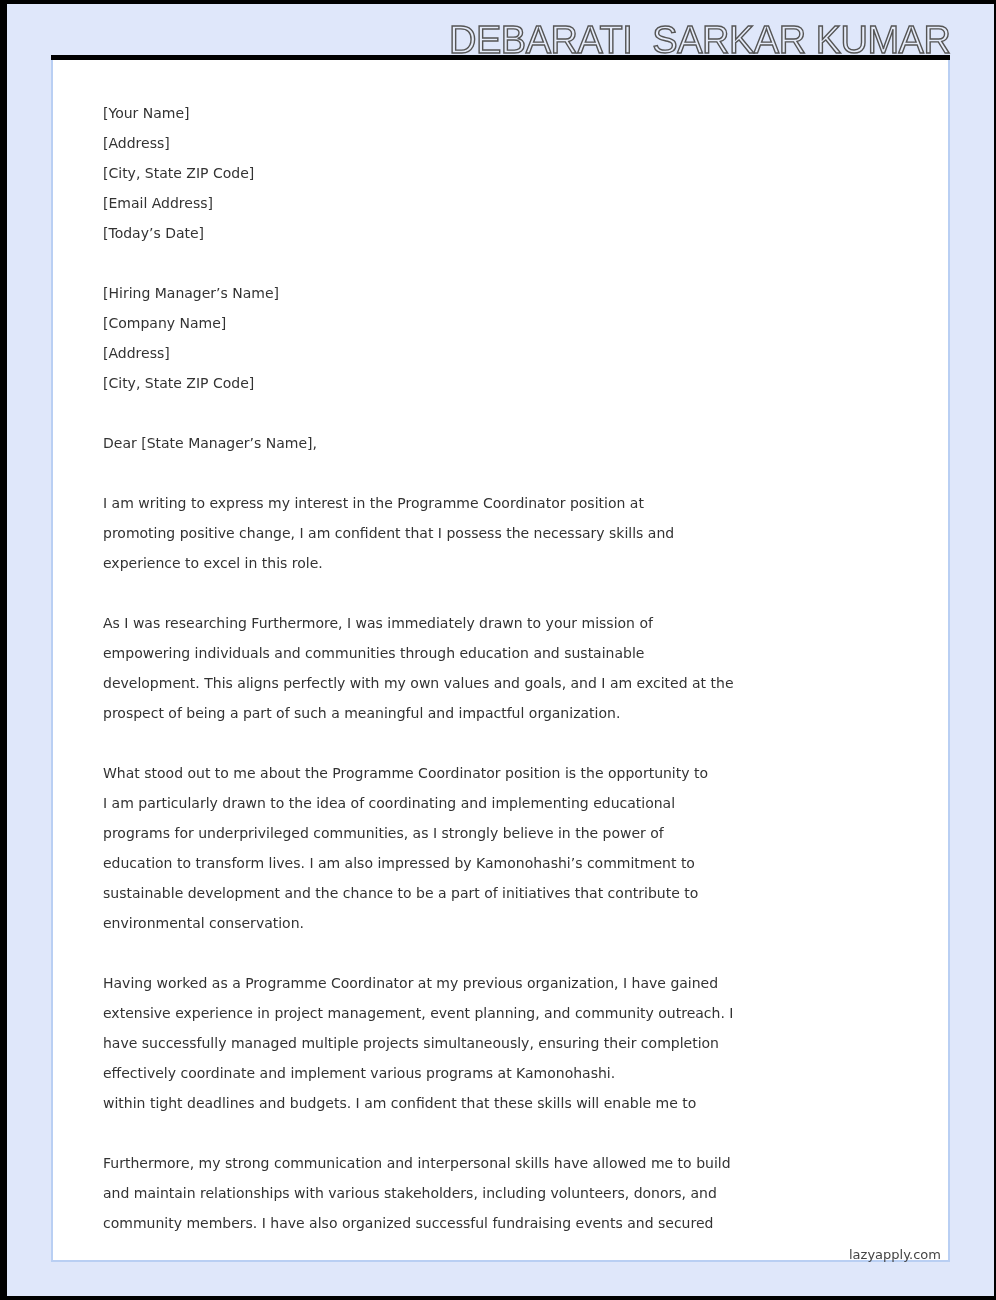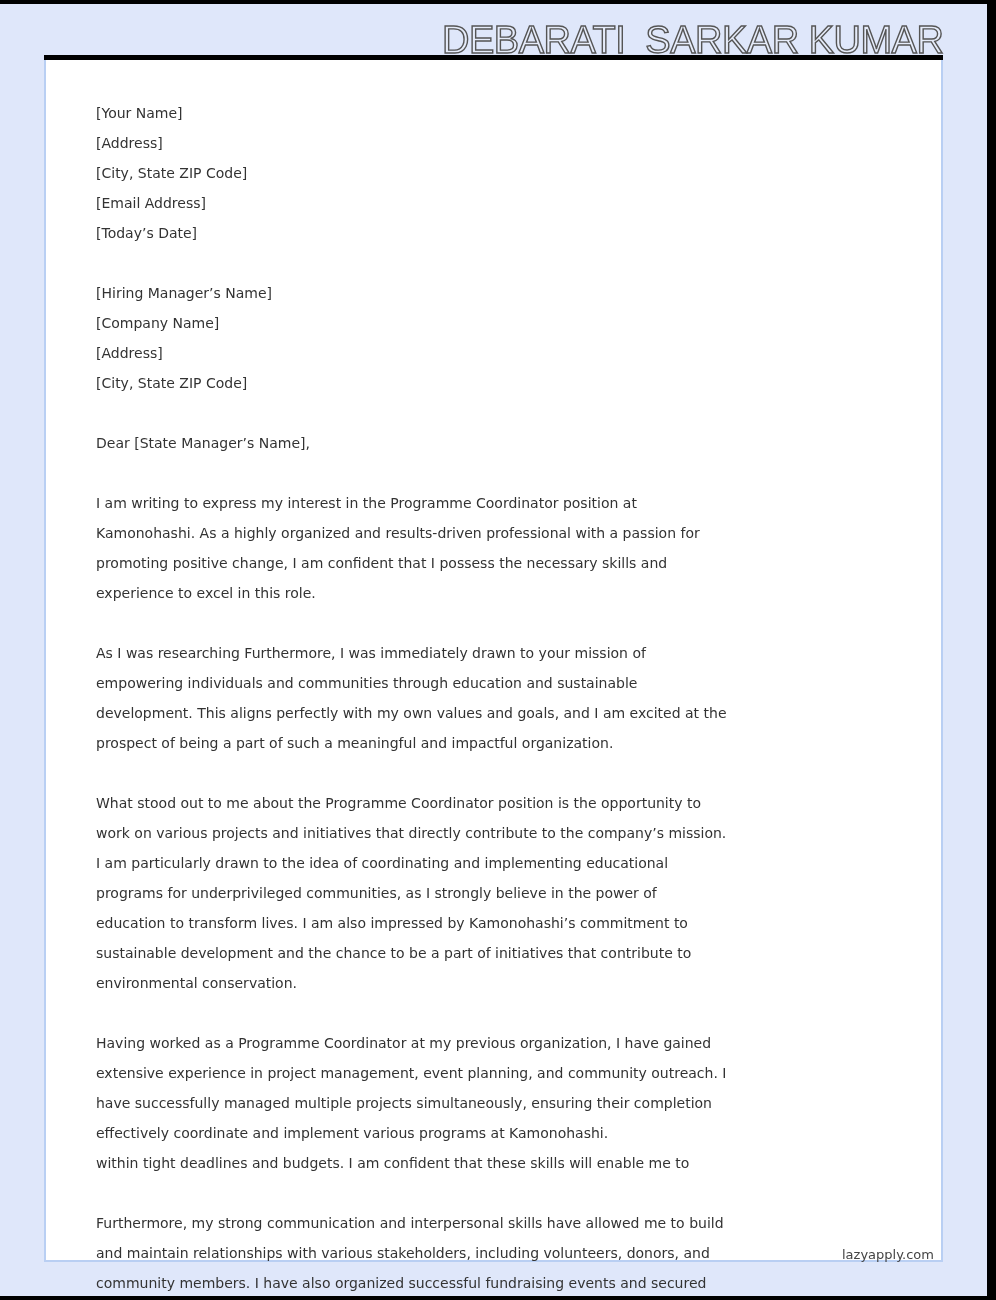--- a/index.html
+++ b/index.html
@@ -3,21 +3,21 @@
 <meta charset="utf-8">
 <style>
   html, body { margin: 0; padding: 0; }
   body {
     width: 996px; height: 1300px; overflow: hidden;
     background: #000;
     position: relative;
     font-family: "DejaVu Sans", sans-serif;
   }
   .frame {
-    position: absolute; left: 0; top: 4px; width: 987px; height: 1292px;
+    position: absolute; left: 7px; top: 4px; width: 987px; height: 1292px;
     background: #dfe7fa;
     overflow: hidden;
   }
   .title {
     position: absolute; left: 442px; top: 14px;
     font-family: "Liberation Sans", sans-serif;
     font-size: 38px; letter-spacing: -0.5px;
     color: #e6ecfa;
     -webkit-text-stroke: 1.4px #555;
     white-space: pre;
@@ -69,37 +69,35 @@
       <div class="line">[Company Name]</div>
       <div class="line">[Address]</div>
       <div class="line">[City, State ZIP Code]</div>
     </div>
     <div class="gap"></div>
     <div class="line">Dear [State Manager’s Name],</div>
     <div class="gap"></div>
 
     <div>
       <div class="line">I am writing to express my interest in the Programme Coordinator position at</div>
-      <div class="line">Kamonohashi. As a highly organized and results-driven professional with a passion for</div>
       <div class="line">promoting positive change, I am confident that I possess the necessary skills and</div>
       <div class="line">experience to excel in this role.</div>
     </div>
     <div class="gap"></div>
 
     <div>
       <div class="line">As I was researching Furthermore, I was immediately drawn to your mission of</div>
       <div class="line">empowering individuals and communities through education and sustainable</div>
       <div class="line">development. This aligns perfectly with my own values and goals, and I am excited at the</div>
       <div class="line">prospect of being a part of such a meaningful and impactful organization.</div>
     </div>
     <div class="gap"></div>
 
     <div>
       <div class="line">What stood out to me about the Programme Coordinator position is the opportunity to</div>
-      <div class="line">work on various projects and initiatives that directly contribute to the company’s mission.</div>
       <div class="line">I am particularly drawn to the idea of coordinating and implementing educational</div>
       <div class="line">programs for underprivileged communities, as I strongly believe in the power of</div>
       <div class="line">education to transform lives. I am also impressed by Kamonohashi’s commitment to</div>
       <div class="line">sustainable development and the chance to be a part of initiatives that contribute to</div>
       <div class="line">environmental conservation.</div>
     </div>
     <div class="gap"></div>
 
     <div>
       <div class="line">Having worked as a Programme Coordinator at my previous organization, I have gained</div>

